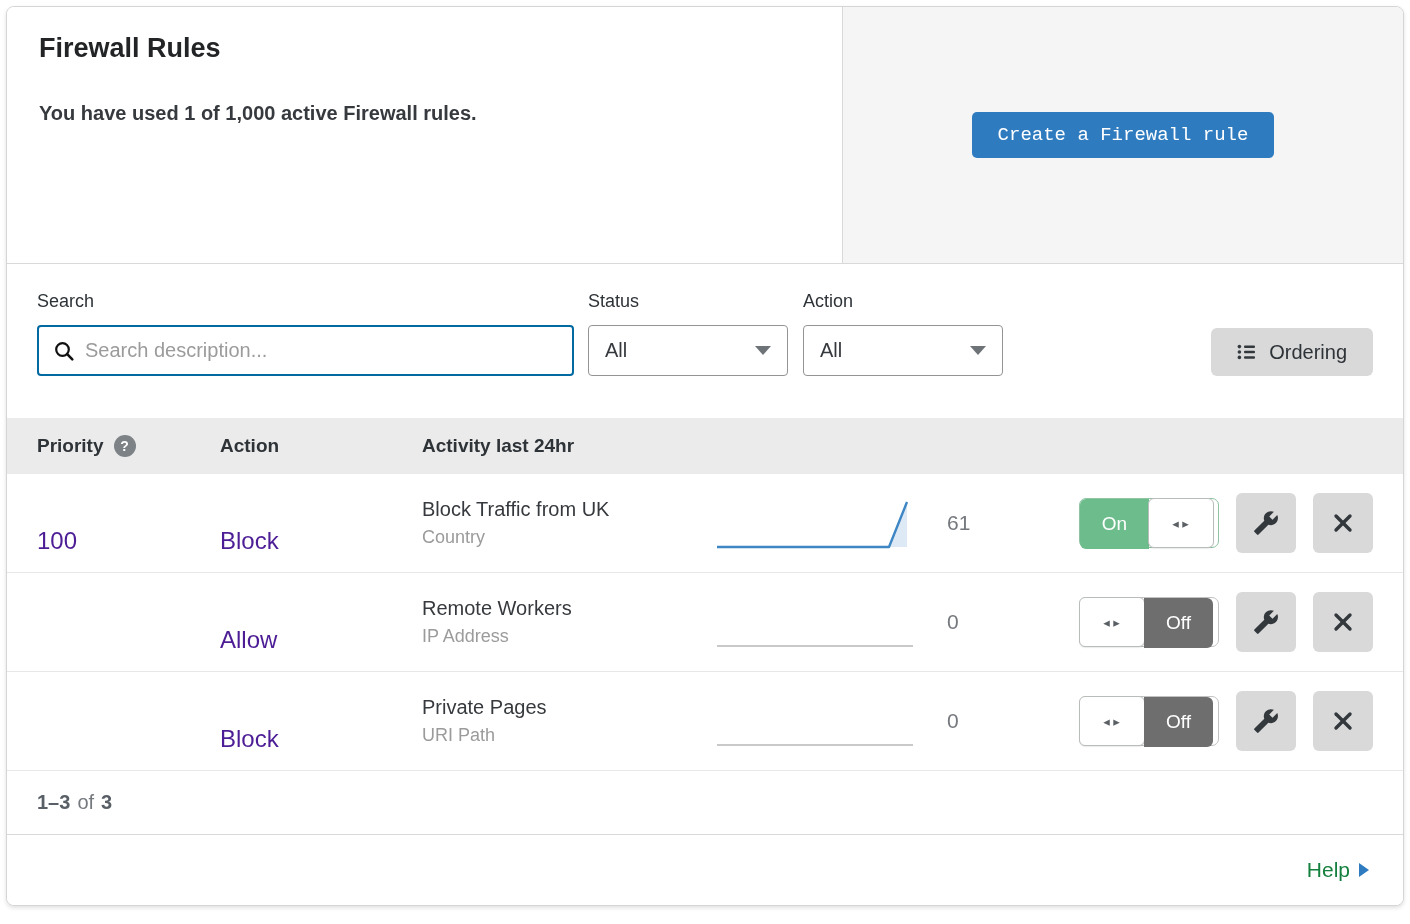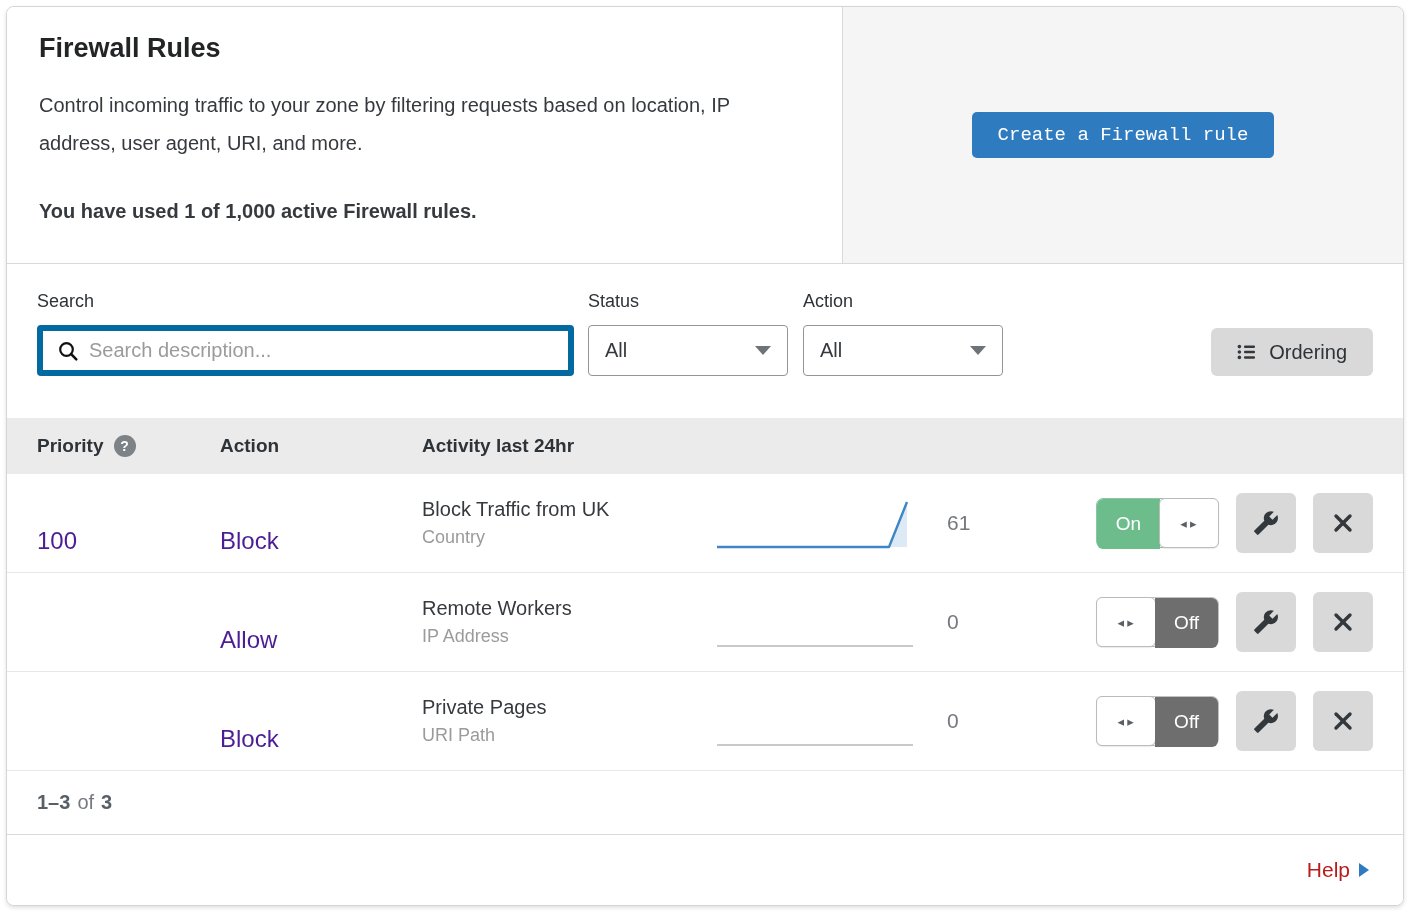--- a/index.html
+++ b/index.html
@@ -31,21 +31,21 @@
     background: #2f7bbf; color: #ffffff; border: none; cursor: pointer;
     font-size: 19px; font-family: Liberation Mono, monospace;
     padding: 12px 26px; border-radius: 5px; line-height: 22px;
   }
 
   
   .filter-section { display: flex; padding: 27px 30px 42px 30px; align-items: flex-end; background: #ffffff; }
   .filter-group { display: flex; flex-direction: column; }
   .filter-label { font-size: 18px; color: #2e3338; margin-bottom: 13px; }
   .search-box {
-    width: 537px; height: 51px; border: 6px solid #0369a1; border-radius: 4px;
+    width: 537px; height: 51px; border: 2px solid #0369a1; border-radius: 4px;
     display: flex; align-items: center; padding: 0 14px; background: #fff;
   }
   .search-box input {
     border: none; outline: none; flex: 1; font-size: 20px; color: #36393d;
     font-family: inherit; margin-left: 10px; background: transparent;
   }
   .search-box input::placeholder { color: #9b9b9b; }
   .select-box {
     width: 200px; height: 51px; border: 1px solid #949494; border-radius: 4px;
     display: flex; align-items: center; justify-content: space-between;
@@ -84,21 +84,21 @@
     border-bottom: 1px solid #e8e8e8; background: #ffffff;
   }
   .cell-text { font-size: 24px; color: #4c1d95; margin-top: 36px; }
   .desc-title { font-size: 20px; color: #36393d; }
   .desc-sub { font-size: 18px; color: #9b9b9b; margin-top: 6px; }
   .sparkline { width: 200px; height: 58px; }
   .activity-count { font-size: 21px; color: #75797e; margin-left: 32px; }
 
   .row-controls { margin-left: auto; display: flex; align-items: center; gap: 17px; }
 
-  .toggle { display: flex; height: 50px; width: 123px; border-radius: 7px; cursor: pointer; }
+  .toggle { display: flex; height: 50px; width: 140px; border-radius: 7px; cursor: pointer; }
   .toggle .seg {
     display: flex; align-items: center; justify-content: center;
     font-size: 19px; color: #ffffff; width: 69px; height: 50px;
   }
   .toggle .handle {
     width: 66px; height: 50px; background: #ffffff;
     border: 1px solid #b9bdb9; border-radius: 6px;
     display: flex; align-items: center; justify-content: center;
     color: #5b6065; font-size: 13px; letter-spacing: 1px;
     font-family: "DejaVu Sans", sans-serif;
@@ -122,38 +122,37 @@
     padding: 0 30px; height: 64px; display: flex; align-items: center;
     border-bottom: 1px solid #d9d9d9; font-size: 20px; color: #595f66;
   }
   .pagination .bold { font-weight: bold; color: #595f66; }
   .pagination .of { color: #75797e; margin: 0 7px; }
   .help-row {
     height: 70px; display: flex; align-items: center; justify-content: flex-end;
     padding: 0 34px; background: #ffffff;
   }
   .help-link {
-    color: #b91c1c; font-size: 21px; text-decoration: none;
+    color: #15803d; font-size: 21px; text-decoration: none;
     display: flex; align-items: center; gap: 9px; cursor: pointer;
   }
   .help-arrow {
     width: 0; height: 0;
     border-left: 10px solid #2f7bbf;
     border-top: 7px solid transparent; border-bottom: 7px solid transparent;
   }
 </style>
 </head>
 <body>
 
 <div class="card">
 
   <div class="top-section">
     <div class="top-left">
       <div class="page-title">Firewall Rules</div>
-      <p class="page-desc">Control incoming traffic to your zone by filtering requests based on location, IP address, user agent, URI, and more.</p>
       <p class="usage-note">You have used 1 of 1,000 active Firewall rules.</p>
     </div>
     <div class="top-right">
       <button class="create-btn">Create a Firewall rule</button>
     </div>
   </div>
 
   <div class="filter-section">
     <div class="filter-group">
       <span class="filter-label">Search</span>

